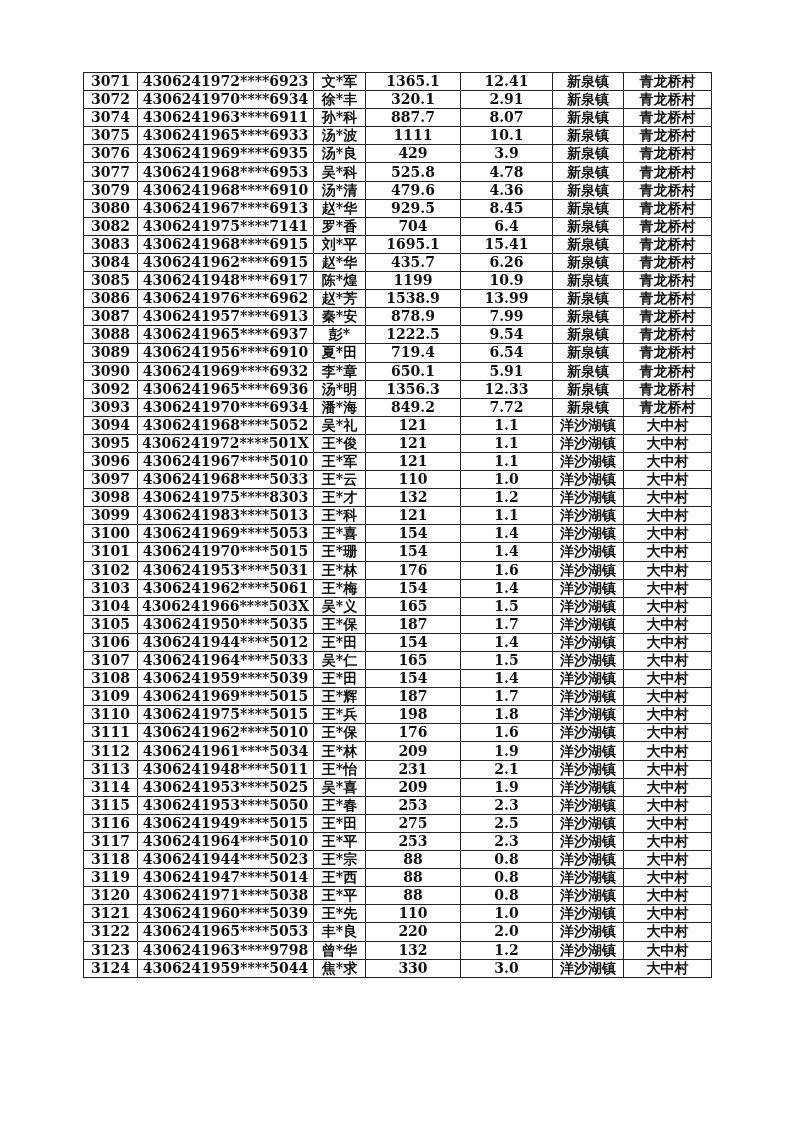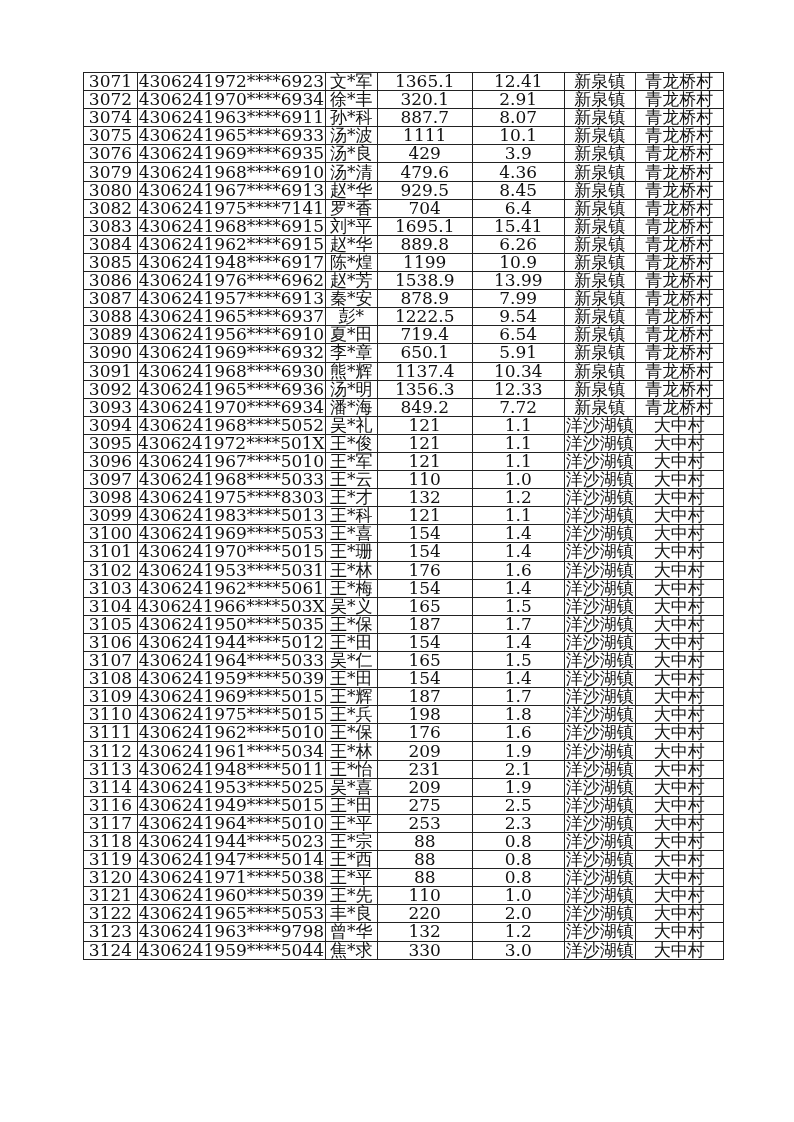--- a/index.html
+++ b/index.html
@@ -2,22 +2,23 @@
 <html><head>
   <meta charset="utf-8">
   <style>
     html, body { margin: 0; padding: 0; background: #ffffff; }
     body { width: 794px; height: 1122px; position: relative; overflow: hidden; }
     .page { position: absolute; left: 83px; top: 72px; }
     table {
       border-collapse: collapse;
       table-layout: fixed;
       font-family: "DejaVu Serif", "Liberation Serif", serif;
-      font-size: 17px;
+      font-size: 14px;
       color: #111;
+      font-weight: bold;
     }
     td {
       border: 1px solid #222;
       height: 17.1px;
       padding: 0;
       text-align: center;
       vertical-align: middle;
       white-space: nowrap;
       overflow: hidden;
       line-height: 17px;
@@ -85,20 +86,29 @@
         <tr>
           <td>3076</td>
           <td>4306241969****6935</td>
           <td>汤*良</td>
           <td>429</td>
           <td>3.9</td>
           <td>新泉镇</td>
           <td>青龙桥村</td>
         </tr>
         <tr>
+          <td>3077</td>
+          <td>4306241968****6953</td>
+          <td>吴*科</td>
+          <td>525.8</td>
+          <td>4.78</td>
+          <td>新泉镇</td>
+          <td>青龙桥村</td>
+        </tr>
+        <tr>
           <td>3079</td>
           <td>4306241968****6910</td>
           <td>汤*清</td>
           <td>479.6</td>
           <td>4.36</td>
           <td>新泉镇</td>
           <td>青龙桥村</td>
         </tr>
         <tr>
           <td>3080</td>
@@ -124,21 +134,21 @@
           <td>刘*平</td>
           <td>1695.1</td>
           <td>15.41</td>
           <td>新泉镇</td>
           <td>青龙桥村</td>
         </tr>
         <tr>
           <td>3084</td>
           <td>4306241962****6915</td>
           <td>赵*华</td>
-          <td>889.8</td>
+          <td>435.7</td>
           <td>6.26</td>
           <td>新泉镇</td>
           <td>青龙桥村</td>
         </tr>
         <tr>
           <td>3085</td>
           <td>4306241948****6917</td>
           <td>陈*煌</td>
           <td>1199</td>
           <td>10.9</td>
@@ -184,29 +194,20 @@
         <tr>
           <td>3090</td>
           <td>4306241969****6932</td>
           <td>李*章</td>
           <td>650.1</td>
           <td>5.91</td>
           <td>新泉镇</td>
           <td>青龙桥村</td>
         </tr>
         <tr>
-          <td>3091</td>
-          <td>4306241968****6930</td>
-          <td>熊*辉</td>
-          <td>1137.4</td>
-          <td>10.34</td>
-          <td>新泉镇</td>
-          <td>青龙桥村</td>
-        </tr>
-        <tr>
           <td>3092</td>
           <td>4306241965****6936</td>
           <td>汤*明</td>
           <td>1356.3</td>
           <td>12.33</td>
           <td>新泉镇</td>
           <td>青龙桥村</td>
         </tr>
         <tr>
           <td>3093</td>
@@ -400,20 +401,29 @@
         <tr>
           <td>3114</td>
           <td>4306241953****5025</td>
           <td>吴*喜</td>
           <td>209</td>
           <td>1.9</td>
           <td>洋沙湖镇</td>
           <td>大中村</td>
         </tr>
         <tr>
+          <td>3115</td>
+          <td>4306241953****5050</td>
+          <td>王*春</td>
+          <td>253</td>
+          <td>2.3</td>
+          <td>洋沙湖镇</td>
+          <td>大中村</td>
+        </tr>
+        <tr>
           <td>3116</td>
           <td>4306241949****5015</td>
           <td>王*田</td>
           <td>275</td>
           <td>2.5</td>
           <td>洋沙湖镇</td>
           <td>大中村</td>
         </tr>
         <tr>
           <td>3117</td>

